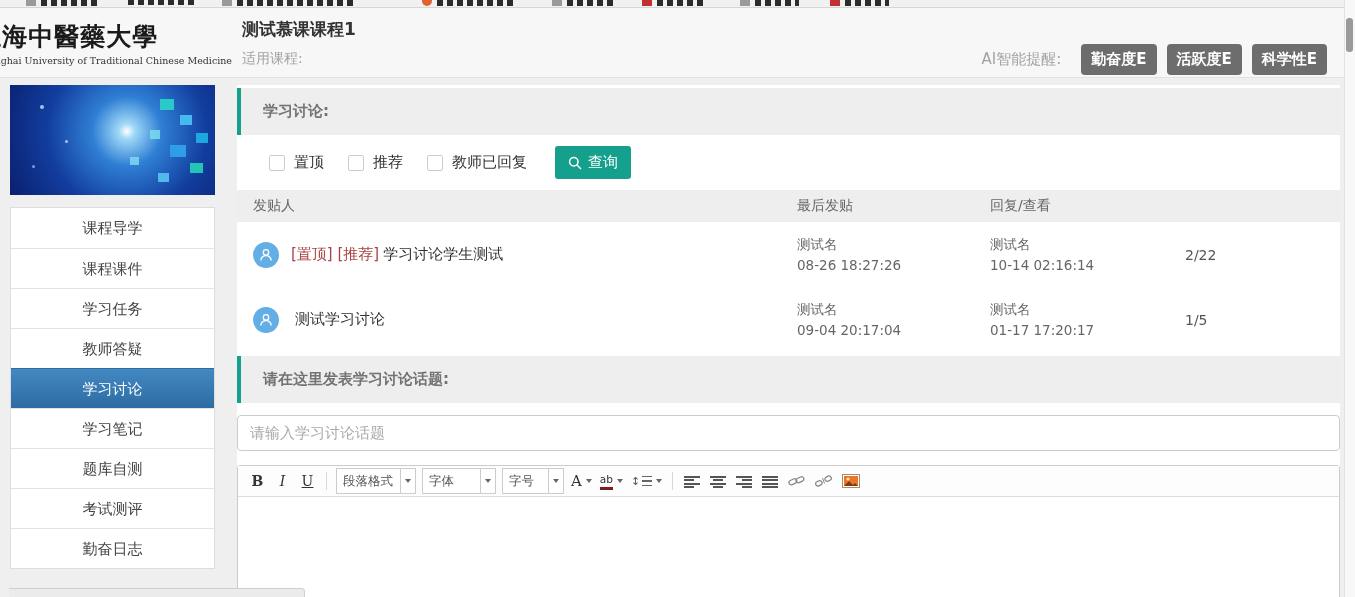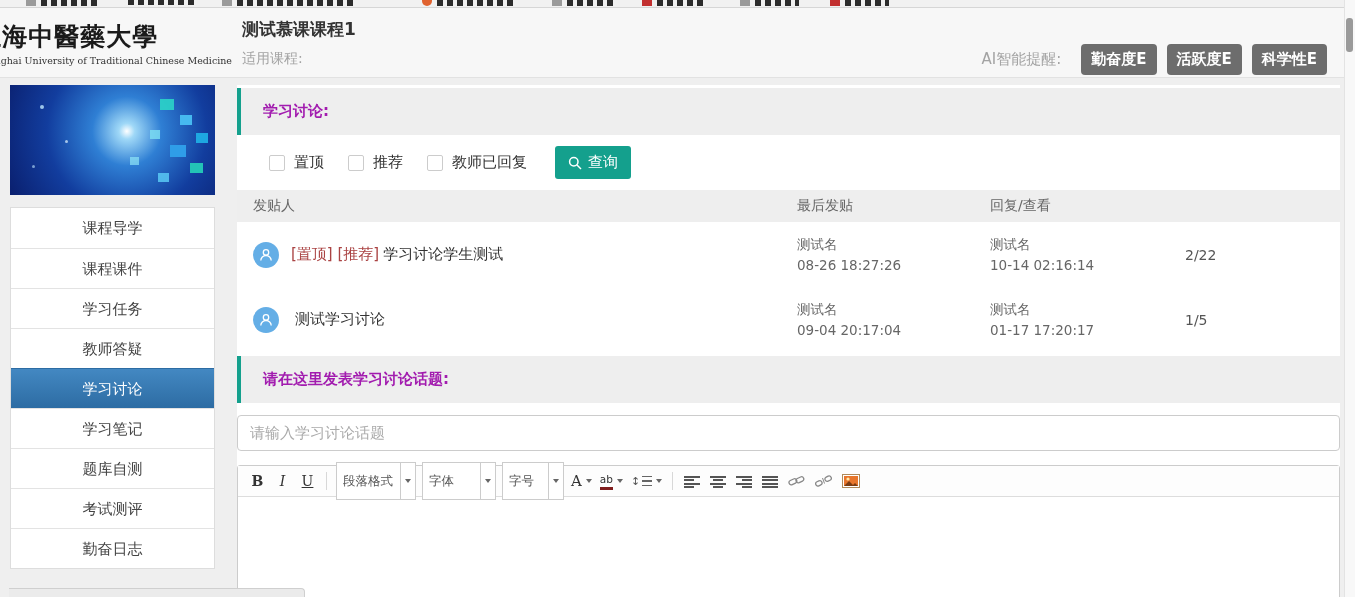--- a/index.html
+++ b/index.html
@@ -34,21 +34,21 @@
   .side-img { position:absolute; left:10px; top:85px; width:205px; height:110px; overflow:hidden;
     background:radial-gradient(circle at 57% 42%, #ffffff 0%, #9fd8f7 6%, #2f7fd4 26%, #123d9e 60%, #0a1f6e 100%); }
   .side-img .sq { position:absolute; }
   .side-menu { position:absolute; left:10px; top:207px; width:205px; background:#fff; border:1px solid #ddd; }
   .side-item { height:40px; line-height:40px; text-align:center; font-size:15px; color:#444; border-top:1px solid #e3e3e3; cursor:pointer; }
   .side-item:first-child { border-top:none; }
   .side-item.active { background:linear-gradient(#4388c2,#2d6ca3); color:#fff; border-top-color:#2d6ca3; }
 
   
   .main { position:absolute; left:237px; top:85px; width:1103px; height:512px; background:#fff; }
-  .sec-bar { margin-top:3px; height:47px; background:#eee; border-left:4px solid #14a08d; display:flex; align-items:center; padding-left:22px; font-size:15px; font-weight:bold; color:#a21caf; }
+  .sec-bar { margin-top:3px; height:47px; background:#eee; border-left:4px solid #14a08d; display:flex; align-items:center; padding-left:22px; font-size:15px; font-weight:bold; color:#737373; }
   .sec-bar.second { margin-top:4px; }
 
   .filter-row { height:55px; display:flex; align-items:center; padding-left:8px; }
   .chk-group { display:flex; align-items:center; margin-left:24px; }
   .chk { width:16px; height:16px; border:1px solid #ccc; background:#fff; border-radius:2px; }
   .chk-label { font-size:15px; color:#333; margin-left:9px;font-family:Liberation Serif, serif; }
   .query-btn { margin-left:28px; background:#14a08d; color:#fff; border:none; border-radius:3px; font-size:15px; padding:7px 13px; display:flex; align-items:center; gap:6px; cursor:pointer; font-family:inherit; }
 
   .tbl-header { height:32px; background:#eee; display:grid; grid-template-columns:560px 193px 195px 1fr; align-items:center; font-size:14px; color:#666; }
   .tbl-header > div:first-child { padding-left:16px; }
@@ -64,21 +64,21 @@
   .topic-input::placeholder { color:#aaa; }
 
   
   .editor { margin-top:14px; border:1px solid #ccc; border-radius:3px 3px 0 0; }
   .toolbar { height:31px; background:#fdfdfd; border-bottom:1px solid #ddd; display:flex; align-items:center; padding:0 8px; gap:2px; }
   .tb-btn { width:23px; height:23px; display:flex; align-items:center; justify-content:center; font-family:"DejaVu Serif","Liberation Serif",serif; font-size:14px; color:#333; cursor:pointer; border-radius:2px; }
   .tb-btn.b { font-weight:bold; }
   .tb-btn.i { font-style:italic; }
   .tb-btn.u { text-decoration:underline; }
   .tb-sep { width:1px; height:18px; background:#d8d8d8; margin:0 5px; }
-  .tb-select { height:38px; border:1px solid #ccc; background:#fff; display:flex; align-items:center; font-size:12.5px; color:#555; margin:0 2px; cursor:pointer; }
+  .tb-select { height:26px; border:1px solid #ccc; background:#fff; display:flex; align-items:center; font-size:12.5px; color:#555; margin:0 2px; cursor:pointer; }
   .tb-select .lbl { padding:0 6px; flex:1; white-space:nowrap; }
   .caret-box { width:15px; height:100%; border-left:1px solid #ccc; display:flex; align-items:center; justify-content:center; }
   .caret { width:0; height:0; border-left:3.5px solid transparent; border-right:3.5px solid transparent; border-top:4px solid #666; }
   .tb-split { display:flex; align-items:center; margin:0 3px; cursor:pointer; }
   .tb-split .caret { margin-left:4px; }
   .fontA { font-family:"DejaVu Serif","Liberation Serif",serif; font-size:15px; color:#333; }
   .ab-ico { font-size:10.5px; color:#333; position:relative; padding-bottom:2px; border-bottom:3px solid #7f1d1d; }
   .lh-ico { display:flex; align-items:center; gap:2px; color:#555; }
   .lh-arrow { font-size:11px; }
   .lh-lines { width:10px; height:11px; background:repeating-linear-gradient(#666 0 1.5px,transparent 1.5px 4.5px); }

